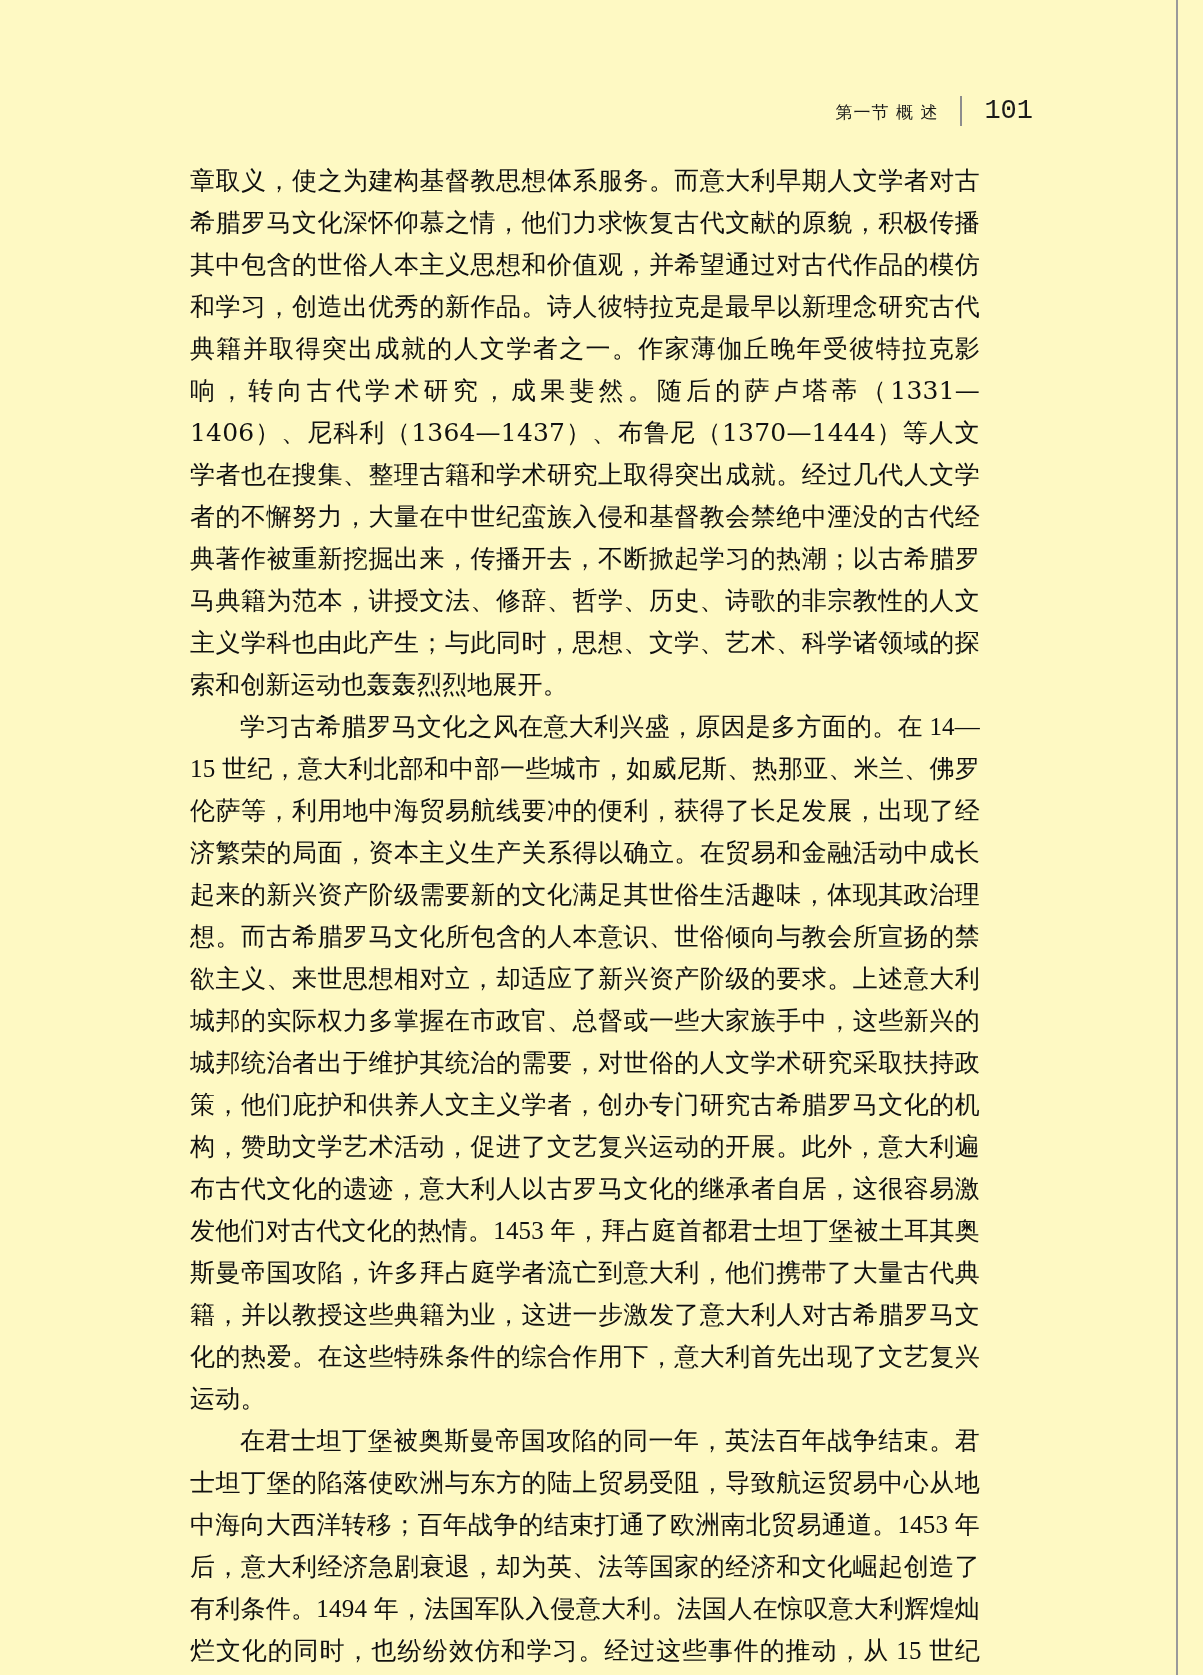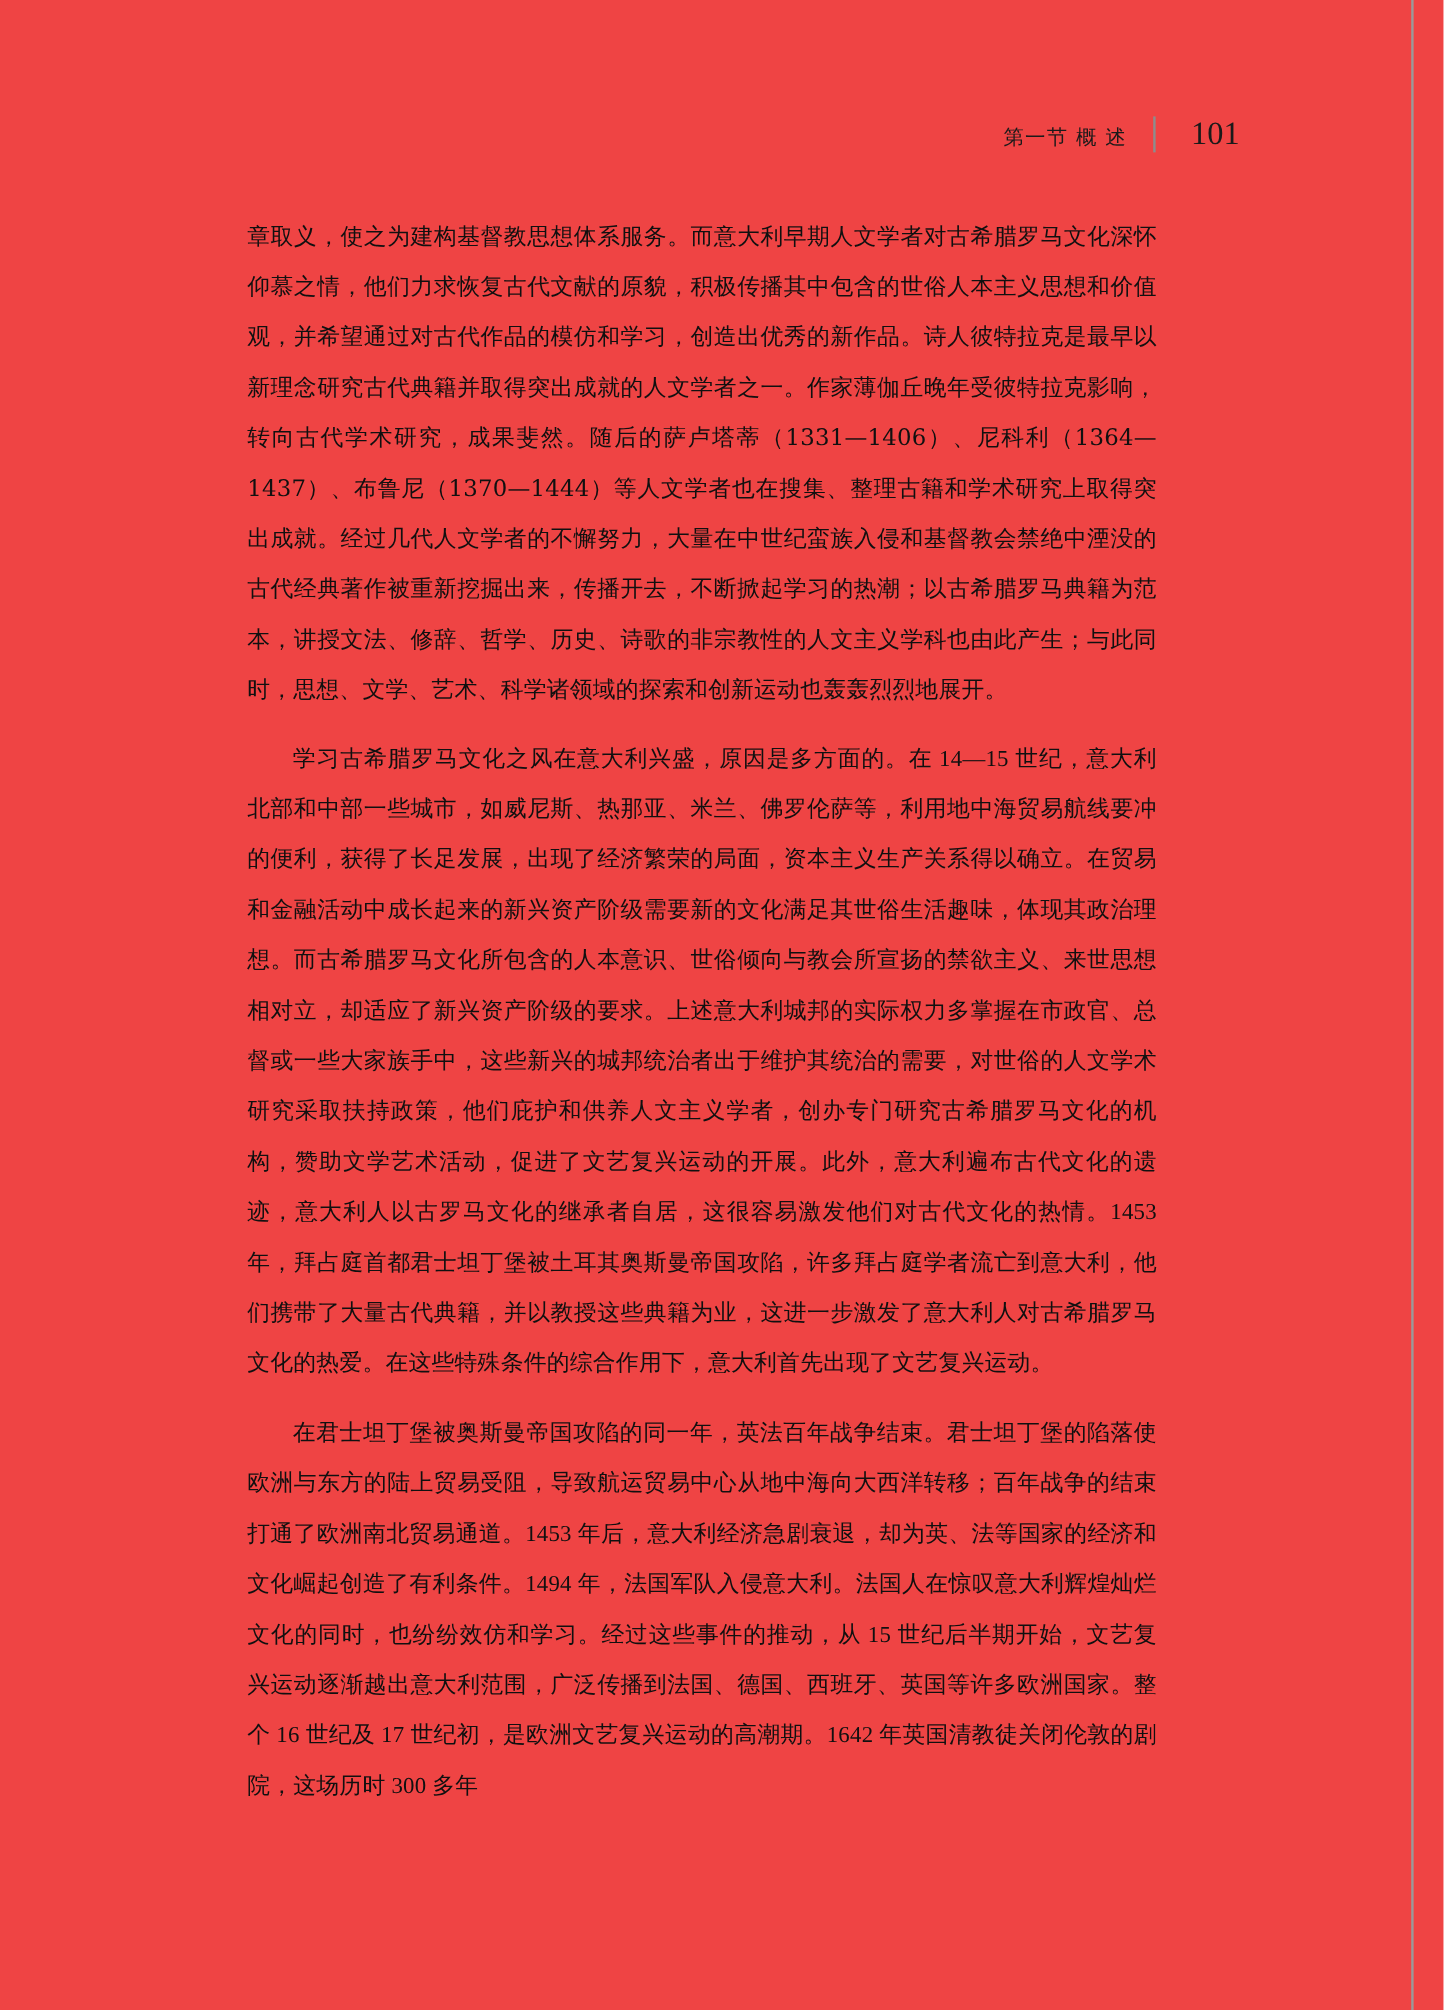--- a/index.html
+++ b/index.html
@@ -4,21 +4,21 @@
 <style>
   html, body {
     margin: 0;
     padding: 0;
     background: #ffffff;
   }
   .page {
     position: relative;
     width: 1203px;
     height: 1675px;
-    background: #ef4444;
+    background: #fef9c3;
     font-family: "DejaVu Serif", "Liberation Serif", serif;
     color: #101010;
     overflow: hidden;
   }
   
   .edge-rule {
     position: absolute;
     top: 0;
     right: 25px;
     width: 2px;
@@ -46,31 +46,31 @@
     height: 30px;
     background: #8d8d8d;
     align-self: center;
   }
   .header-page {
     font-size: 27px;
     color: #1a1a1a;
     padding-left: 22px;
     min-width: 48px;
     text-align: right;
-    font-family: Liberation Serif, serif;
+    font-family: Liberation Mono, monospace;
   }
   .body {
     position: absolute;
     top: 160px;
     left: 190px;
     width: 790px;
   }
   p.para {
-    margin: 16px;
-    font-size: 19px;
+    margin: 0;
+    font-size: 25px;
     line-height: 42px;
     text-align: justify;
     text-justify: inter-ideograph;
     letter-spacing: 0.2px;
     text-indent: 0;
   }
   p.indent {
     text-indent: 2em;
     font-family: Liberation Serif, serif;
   }

